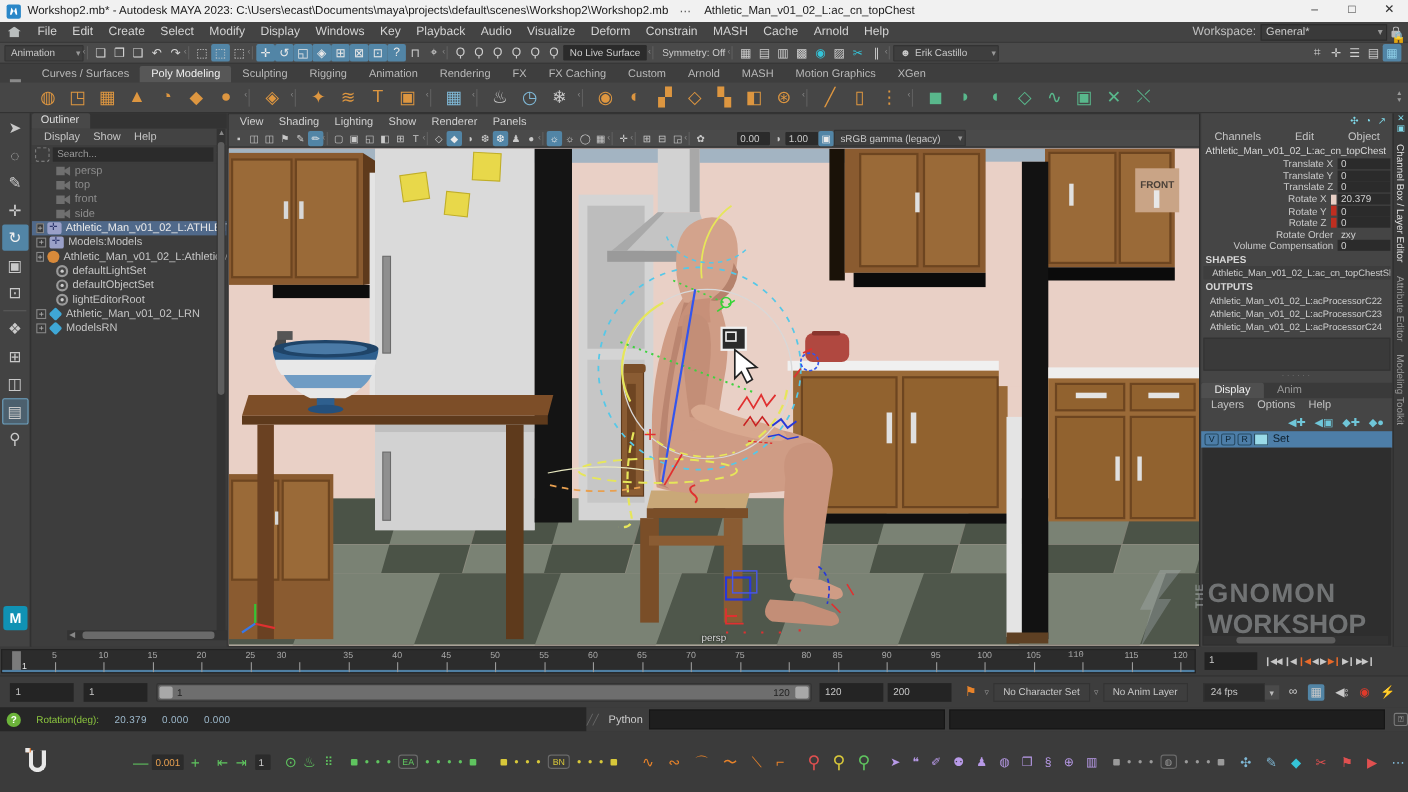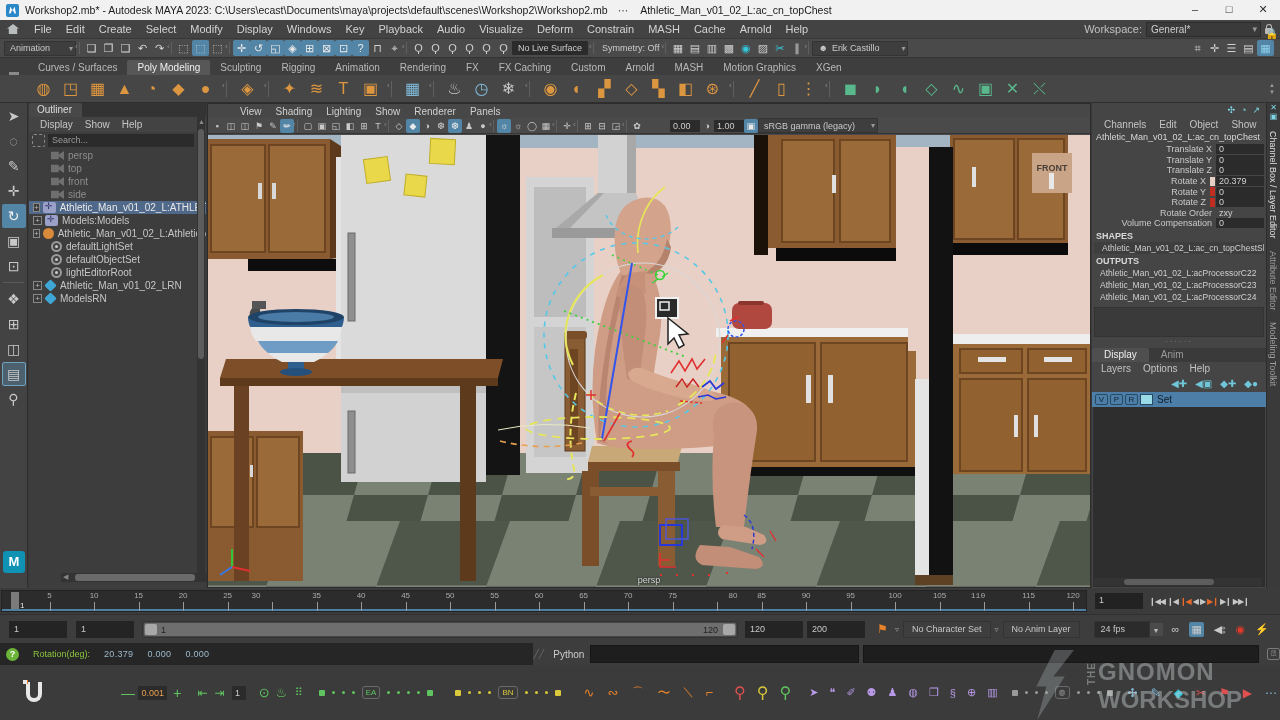--- a/index.html
+++ b/index.html
@@ -1,17 +1,17 @@
 <!DOCTYPE html>
 <html><head>
 <meta charset="utf-8">
 <style>
 * { margin:0; padding:0; box-sizing:border-box; font-family:"Liberation Sans",sans-serif; }
 html,body { width:1280px; height:720px; overflow:hidden; background:#3b3b3b; }
-#app { position:relative; width:1280px; height:720px; }
+#app { position:relative; width:1280px; height:588px; }
 
 
 #titlebar { position:absolute; left:0; top:0; width:1280px; height:20px; background:#f1f1f1; color:#1a1a1a; font-size:10.5px; display:flex; align-items:center; }
 #titlebar .mayaicon { width:13px; height:13px; margin:0 6px 0 6px; background:#2a87c8; border-radius:2px; position:relative; }
 #titlebar .mayaicon:after{content:"";position:absolute;left:3px;top:3px;width:7px;height:7px;background:#fff;clip-path:polygon(0 100%,20% 0,50% 60%,80% 0,100% 100%,78% 100%,50% 40%,22% 100%);}
 #titlebar .tsep { color:#555; margin:0 10px; letter-spacing:2px; }
 #winbtns { margin-left:auto; display:flex; height:20px; }
 #winbtns span { width:34px; text-align:center; font-size:11px; color:#333; line-height:19px; }
 
 
@@ -83,32 +83,32 @@
 #oscroll { position:absolute; right:1px; top:14px; width:8px; height:457px; background:#333; }
 #oscroll .thumb { position:absolute; left:1px; top:12px; width:6px; height:230px; background:#5d5d5d; border-radius:3px;}
 #oscroll .ua { position:absolute; left:1px; top:1px; color:#888; font-size:7px; }
 #ohscroll { position:absolute; left:32px; top:470px; width:170px; height:9px; background:#333;}
 #ohscroll .thumb{ position:absolute; left:14px; top:1px; width:120px; height:7px; background:#6a6a6a; border-radius:3px;}
 #ohscroll .la{ position:absolute; left:2px; top:0; color:#888; font-size:7px;}
 #ohscroll .ra{ position:absolute; right:-6px; top:0; color:#888; font-size:7px;}
 
 
 #viewport { position:absolute; left:207px; top:0; width:884px; height:485px; background:#4a4a4a; border:1px solid #2c2c2c; }
-#vpmenu { height:14px; display:flex; align-items:center; gap:2px; font-size:10px; color:#d0d0d0; background:#474747; padding-left:26px;}
+#vpmenu { height:14px; display:flex; align-items:center; gap:2px; font-size:10px; color:#d0d0d0; background:#474747; padding-left:4px;}
 #vpmenu span { padding:0 6px; }
 #vptools { height:16px; display:flex; align-items:center; background:#4a4a4a; border-bottom:1px solid #353535; padding-left:2px;}
 #vptools .ic { height:14px; min-width:14px; font-size:9px; }
 #vptools .fld { height:12px; }
 #scene { position:absolute; left:0; top:31px; width:882px; height:452px; background:#e9d0c6; overflow:hidden;}
 #persplabel { position:absolute; left:50%; bottom:2px; transform:translateX(-50%); color:#dcdcdc; font-size:9px; text-shadow:0 0 2px #000; }
 
 
 #chbox { position:absolute; left:1092px; top:0; width:174px; height:485px; background:#454545; font-size:10px; color:#c4c4c4; }
 #chbox .cicons { height:14px; display:flex; justify-content:flex-end; gap:6px; padding-right:6px; color:#7fd8e8; font-size:9px; align-items:center;}
-#chbox .cmenu { height:15px; display:flex; align-items:center; gap:1px; padding-left:6px; }
+#chbox .cmenu { height:15px; display:flex; align-items:center; gap:19px; padding-left:6px; }
 #chbox .cmenu span{ padding:0 6px;}
 #chname { height:12px; font-size:9px; color:#d8d8d8; padding-left:4px; white-space:nowrap; overflow:hidden;}
 .chrow { display:flex; align-items:center; height:10.6px; }
 .chrow .lbl { flex:1; text-align:right; padding-right:4px; font-size:9px; color:#cacaca; white-space:nowrap;}
 .chrow .chip { width:5px; height:9px; margin-right:1px; }
 .chrow .val { width:48px; height:10px; background:#2b2b2b; font-size:9px; color:#d0d0d0; padding-left:3px; line-height:10px; margin-right:2px;}
 .chrow .val.noback { background:none; }
 .chsec { font-size:9px; font-weight:bold; color:#d8d8d8; padding:2px 0 1px 4px; }
 .chsub { font-size:8.5px; color:#cfcfcf; background:#3e3e3e; margin:0 2px; padding:1px 0 1px 8px; white-space:nowrap; overflow:hidden;}
 .chout { font-size:8.5px; color:#cfcfcf; padding:1px 0 1px 8px; white-space:nowrap; overflow:hidden;}

